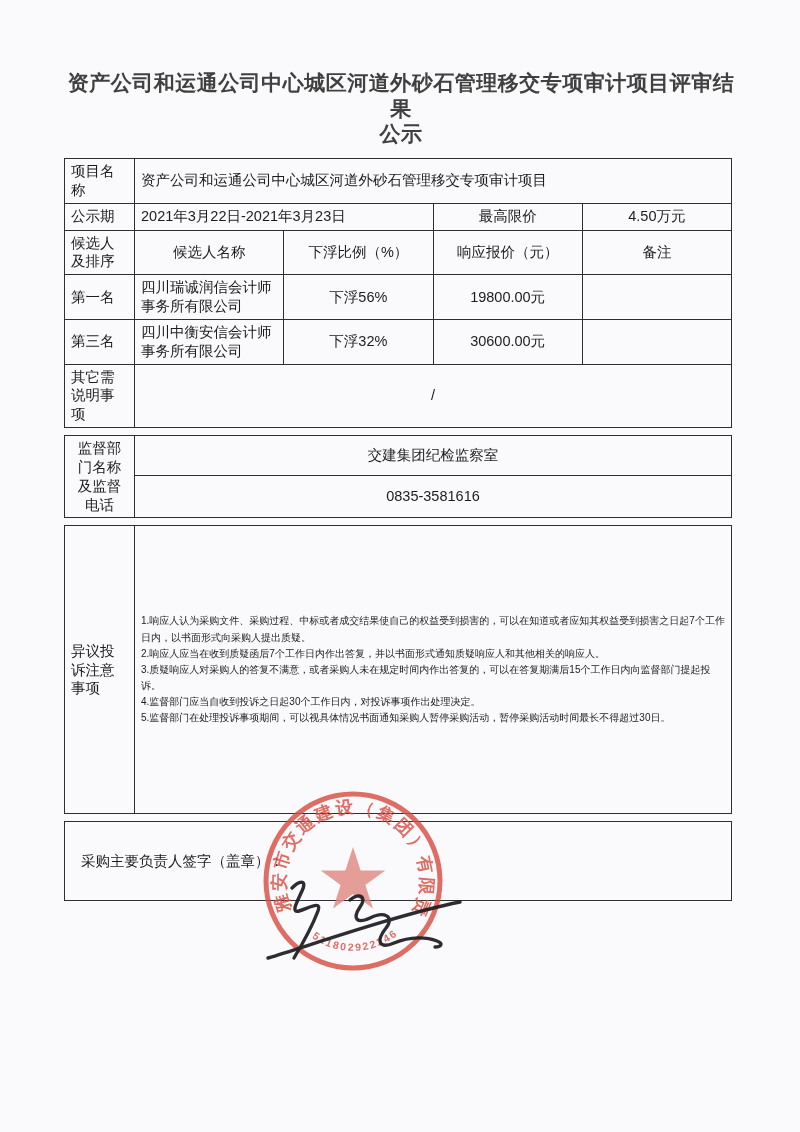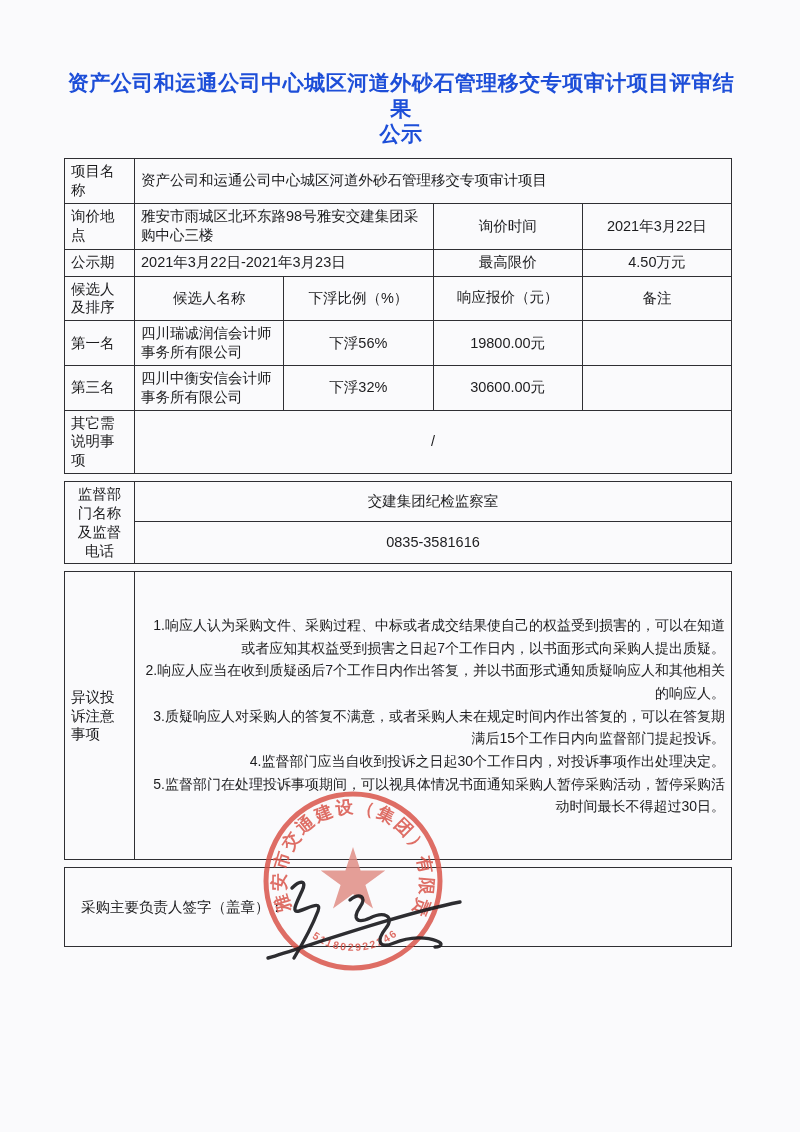--- a/index.html
+++ b/index.html
@@ -4,32 +4,32 @@
 <style>
   * { margin:0; padding:0; box-sizing:border-box; }
   html,body { width:800px; }
   body{
     width:800px; height:1132px; background:#fafafc; color:#1c1c1e;
     font-family:"Liberation Sans","DejaVu Sans",sans-serif;
     position:relative; overflow:hidden;
   }
   .page{ position:relative; width:800px; height:1132px; padding:70px 62px 0 64px; }
   .title{ text-align:center; font-weight:bold; font-size:21px; line-height:1.22;
-          letter-spacing:0.5px; color:#1d4ed8; margin-bottom:11px; }
+          letter-spacing:0.5px; color:#404040; margin-bottom:11px; }
   table.tbl{ border-collapse:collapse; width:668px; table-layout:fixed; }
   table.tbl td{ border:1.6px solid #2f2f33; padding:3px 6px; font-size:14.5px;
                 line-height:1.3; vertical-align:middle; } .gap6{ height:7px; }
   .lab{ text-align:left; }
   .ctr{ text-align:center; }
   .c-label{ width:70px; }
-  .nm{ width:170px; } .ra{ width:172px; } .pr{ width:151px;font-family:Liberation Mono, monospace; } .bz{ width:105px; }
+  .nm{ width:170px; } .ra{ width:172px; } .pr{ width:151px; } .bz{ width:105px; }
   .h36{ height:36px; } .h44{ height:44px; } .h46{ height:46px; } .h27{ height:27px; }
   .h38{ height:38px; } .h39{ height:39px;margin-left:43px; } .h40{ height:40px; }
   .obj-cell{ height:288px; padding:10px 14px; }
-  .obj-items{ font-size:14px; line-height:1.62;text-align:right; }
+  .obj-items{ font-size:10px; line-height:1.62; }
   .sig-box{
     width:668px; height:80px; border:1.6px solid #2f2f33; margin-top:7px;
     display:flex; align-items:center; padding-left:16px; font-size:14.5px;
     position:relative;
   }
   .seal{ position:absolute; left:258px; top:786px; width:190px; height:190px;
          pointer-events:none; }
   .handwriting{ position:absolute; left:252px; top:874px; width:235px; height:92px;
                 pointer-events:none; }
   .sup-val{ font-size:14.5px; }
@@ -42,26 +42,20 @@
   <div class="title">
     <div>资产公司和运通公司中心城区河道外砂石管理移交专项审计项目评审结果</div>
     <div>公示</div>
   </div>
 
   <table class="tbl">
     <tbody>
         <tr>
       <td class="lab c-label h36">项目名称</td>
       <td colspan="4" class="lab">资产公司和运通公司中心城区河道外砂石管理移交专项审计项目</td>
-    </tr>
-    <tr>
-      <td class="lab c-label h46">询价地点</td>
-      <td colspan="2" class="lab">雅安市雨城区北环东路98号雅安交建集团采购中心三楼</td>
-      <td class="ctr">询价时间</td>
-      <td class="ctr">2021年3月22日</td>
     </tr>
     <tr>
       <td class="lab c-label h27">公示期</td>
       <td colspan="2" class="lab">2021年3月22日-2021年3月23日</td>
       <td class="ctr">最高限价</td>
       <td class="ctr">4.50万元</td>
     </tr>
     <tr>
       <td class="lab c-label h38">候选人及排序</td>
       <td class="ctr nm">候选人名称</td>

